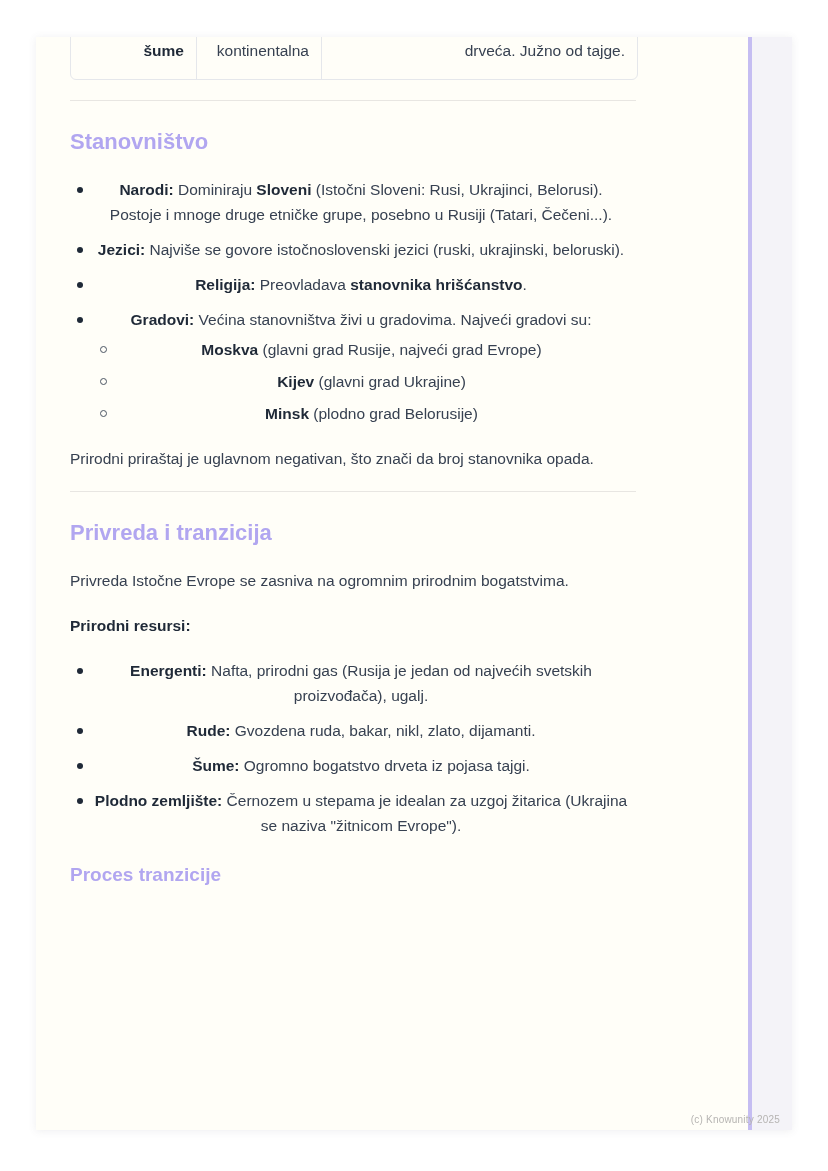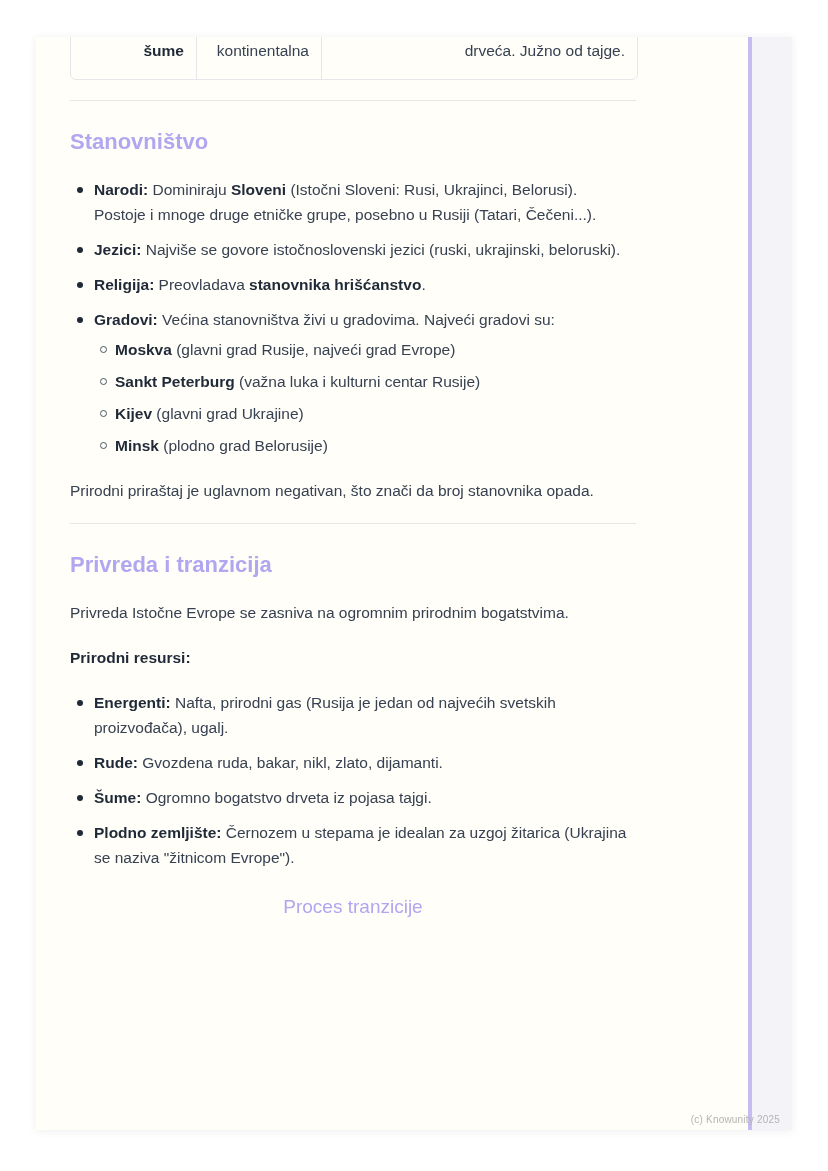--- a/index.html
+++ b/index.html
@@ -38,24 +38,23 @@
     font-size:15.5px;
     line-height:25px;
   }
   strong{font-weight:700;color:var(--strong-text);}
   h2{
     font-size:22px;line-height:30px;font-weight:700;
     color:var(--accent-purple);
     margin:26px 0 0;
   }
   h3{
-    font-size:19px;line-height:26px;font-weight:400;
+    font-size:19px;line-height:26px;font-weight:700;
     color:var(--accent-purple);
     margin:24px 0 0;
-    text-align:center;
   }
   p{margin:20px 0 0;}
   p.justify{text-align:justify;}
   .divider{
     border:none;height:0;
     border-top:1px solid var(--divider);
     margin:20px 0 0;
   }
   table.doc{
     width:566px;
@@ -81,20 +80,21 @@
   table.doc td.key{font-weight:700;color:var(--strong-text);}
   ul.blist{
     list-style:none;
     margin:20px 0 0;
     padding:0 8px 0 0;
   }
   ul.blist > li{
     position:relative;
     padding-left:24px;
     margin:0 0 10px;
+    text-align:center;
   }
   ul.blist > li::before{
     content:"";
     position:absolute;left:7px;top:9.5px;
     width:6px;height:6px;border-radius:50%;
     background:var(--strong-text);
   }
   ul.sub{
     list-style:none;
     margin:5px 0 0;
@@ -152,21 +152,20 @@
         </tbody>
       </table>
       <div class="divider"></div>
       <h2>Stanovništvo</h2>
       <ul class="blist">
         <li><strong>Narodi:</strong><span> Dominiraju </span><strong>Sloveni</strong><span> (Istočni Sloveni: Rusi, Ukrajinci, Belorusi). Postoje i mnoge druge etničke grupe, posebno u Rusiji (Tatari, Čečeni...).</span></li>
         <li><strong>Jezici:</strong><span> Najviše se govore istočnoslovenski jezici (ruski, ukrajinski, beloruski).</span></li>
         <li><strong>Religija:</strong><span> Preovladava </span><strong>stanovnika hrišćanstvo</strong><span>.</span></li>
         <li><strong>Gradovi:</strong><span> Većina stanovništva živi u gradovima. Najveći gradovi su:</span><ul class="sub">
             <li><strong>Moskva</strong><span> (glavni grad Rusije, najveći grad Evrope)</span></li>
-            <li><strong>Sankt Peterburg</strong><span> (važna luka i kulturni centar Rusije)</span></li>
             <li><strong>Kijev</strong><span> (glavni grad Ukrajine)</span></li>
             <li><strong>Minsk</strong><span> (plodno grad Belorusije)</span></li>
           </ul></li>
       </ul>
       <p><span>Prirodni priraštaj je uglavnom negativan, što znači da broj stanovnika opada.</span></p>
       <div class="divider"></div>
       <h2>Privreda i tranzicija</h2>
       <p><span>Privreda Istočne Evrope se zasniva na ogromnim prirodnim bogatstvima.</span></p>
       <p><strong>Prirodni resursi:</strong></p>
       <ul class="blist">

